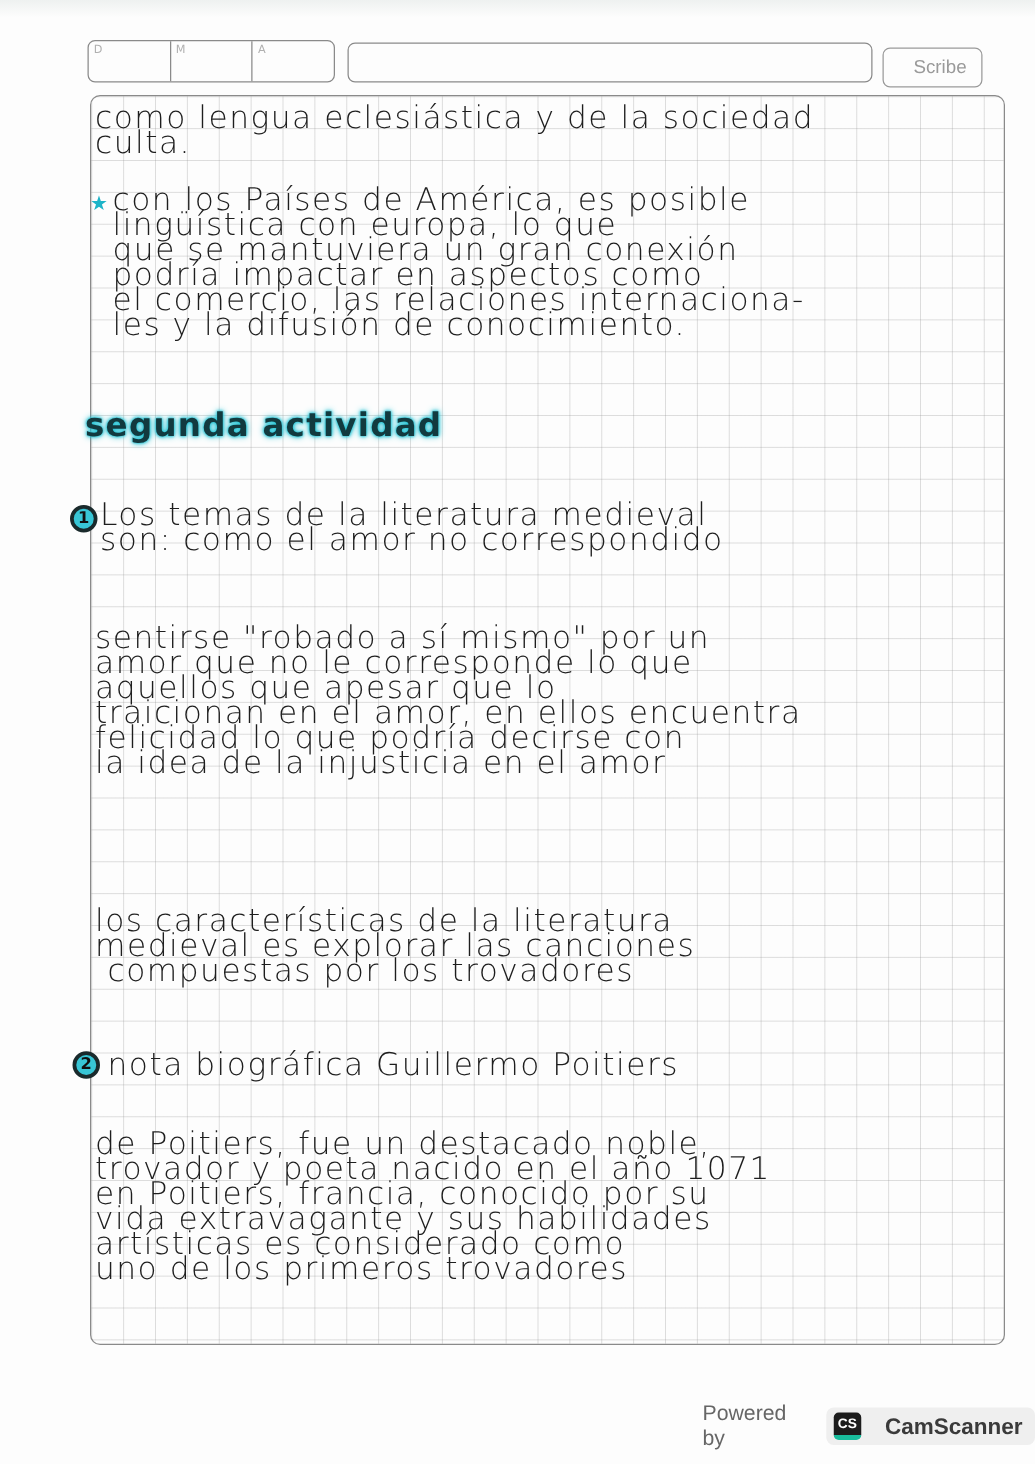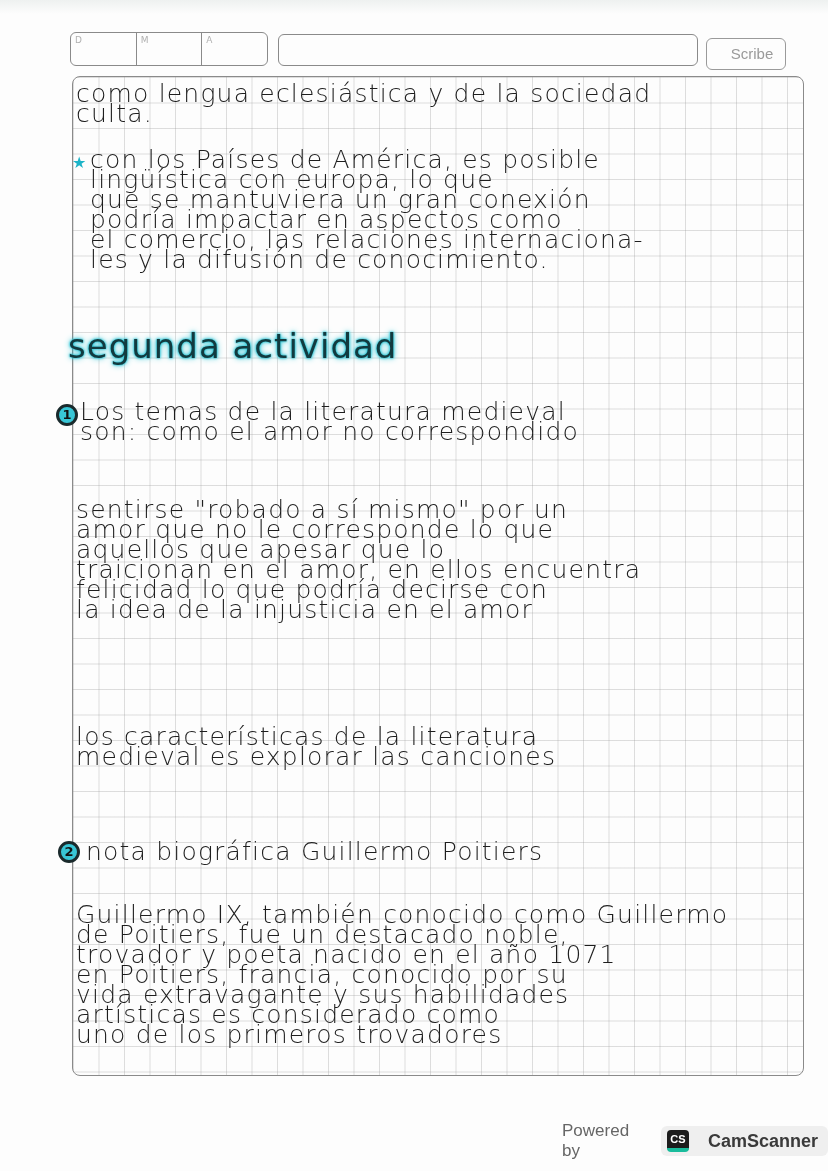--- a/index.html
+++ b/index.html
@@ -46,21 +46,21 @@
     .hw {
       position: absolute; left: 76px; width: 730px;
       font-family: "DejaVu Sans", sans-serif; color: #1e1e1e;
       font-size: 25px; line-height: 20px; letter-spacing: 1.2px;
       font-weight: 300;
       white-space: nowrap;
     }
     .hw div { height: 20px; }
     .heading-hl {
       position: absolute; left: 68px; top: 326px;
-      font-family: "DejaVu Sans", sans-serif; font-size: 34px; font-weight: normal;
+      font-family: "DejaVu Sans", sans-serif; font-size: 26px; font-weight: bold;
       color: #123a3f; letter-spacing: 1px;
       text-shadow: 0 0 6px #27c3d4, 0 0 3px #27c3d4, 0 0 2px #27c3d4;
     }
     .num-circle {
       position: absolute; width: 22px; height: 22px; border-radius: 50%;
       border: 3px solid #1a2a2c; background: #38c6d6; box-sizing: border-box;
       font-size: 13px; line-height: 16px; text-align: center; color: #111;
       font-weight: bold;
     }
     .star {
@@ -128,29 +128,29 @@
   <div>amor que no le corresponde lo que</div>
   <div>aquellos que apesar que lo</div>
   <div>traicionan en el amor, en ellos encuentra</div>
   <div>felicidad lo que podría decirse con</div>
   <div>la idea de la injusticia en el amor</div>
 </div>
 
 <div class="hw" style="top:727px;">
   <div>los características de la literatura</div>
   <div>medieval es explorar las canciones</div>
+  <div style="padding-left:10px;">compuestas por los trovadores</div>
 </div>
 
 <div class="num-circle" style="left:58px; top:841px;">2</div>
 <div class="hw" style="top:842px; left:86px;">
   <div>nota biográfica Guillermo Poitiers</div>
 </div>
 
 <div class="hw" style="top:905px;">
-  <div>Guillermo IX, también conocido como Guillermo</div>
   <div>de Poitiers, fue un destacado noble,</div>
   <div>trovador y poeta nacido en el año 1071</div>
   <div>en Poitiers, francia, conocido por su</div>
   <div>vida extravagante y sus habilidades</div>
   <div>artísticas es considerado como</div>
   <div>uno de los primeros trovadores</div>
 </div>
 
 <div class="footer">
   <span class="powered">Powered by</span>

